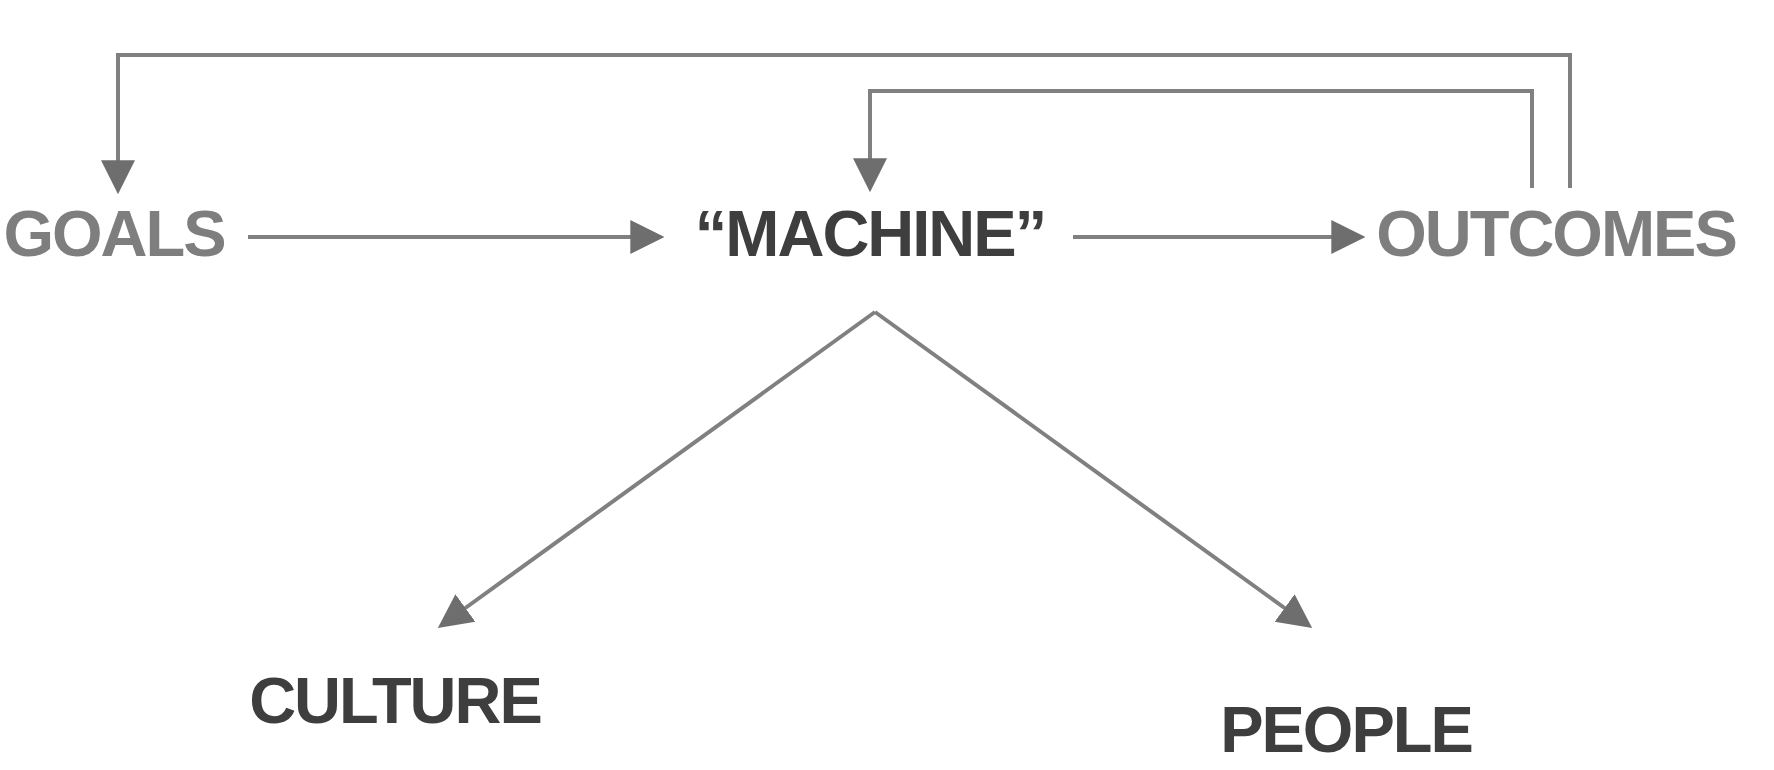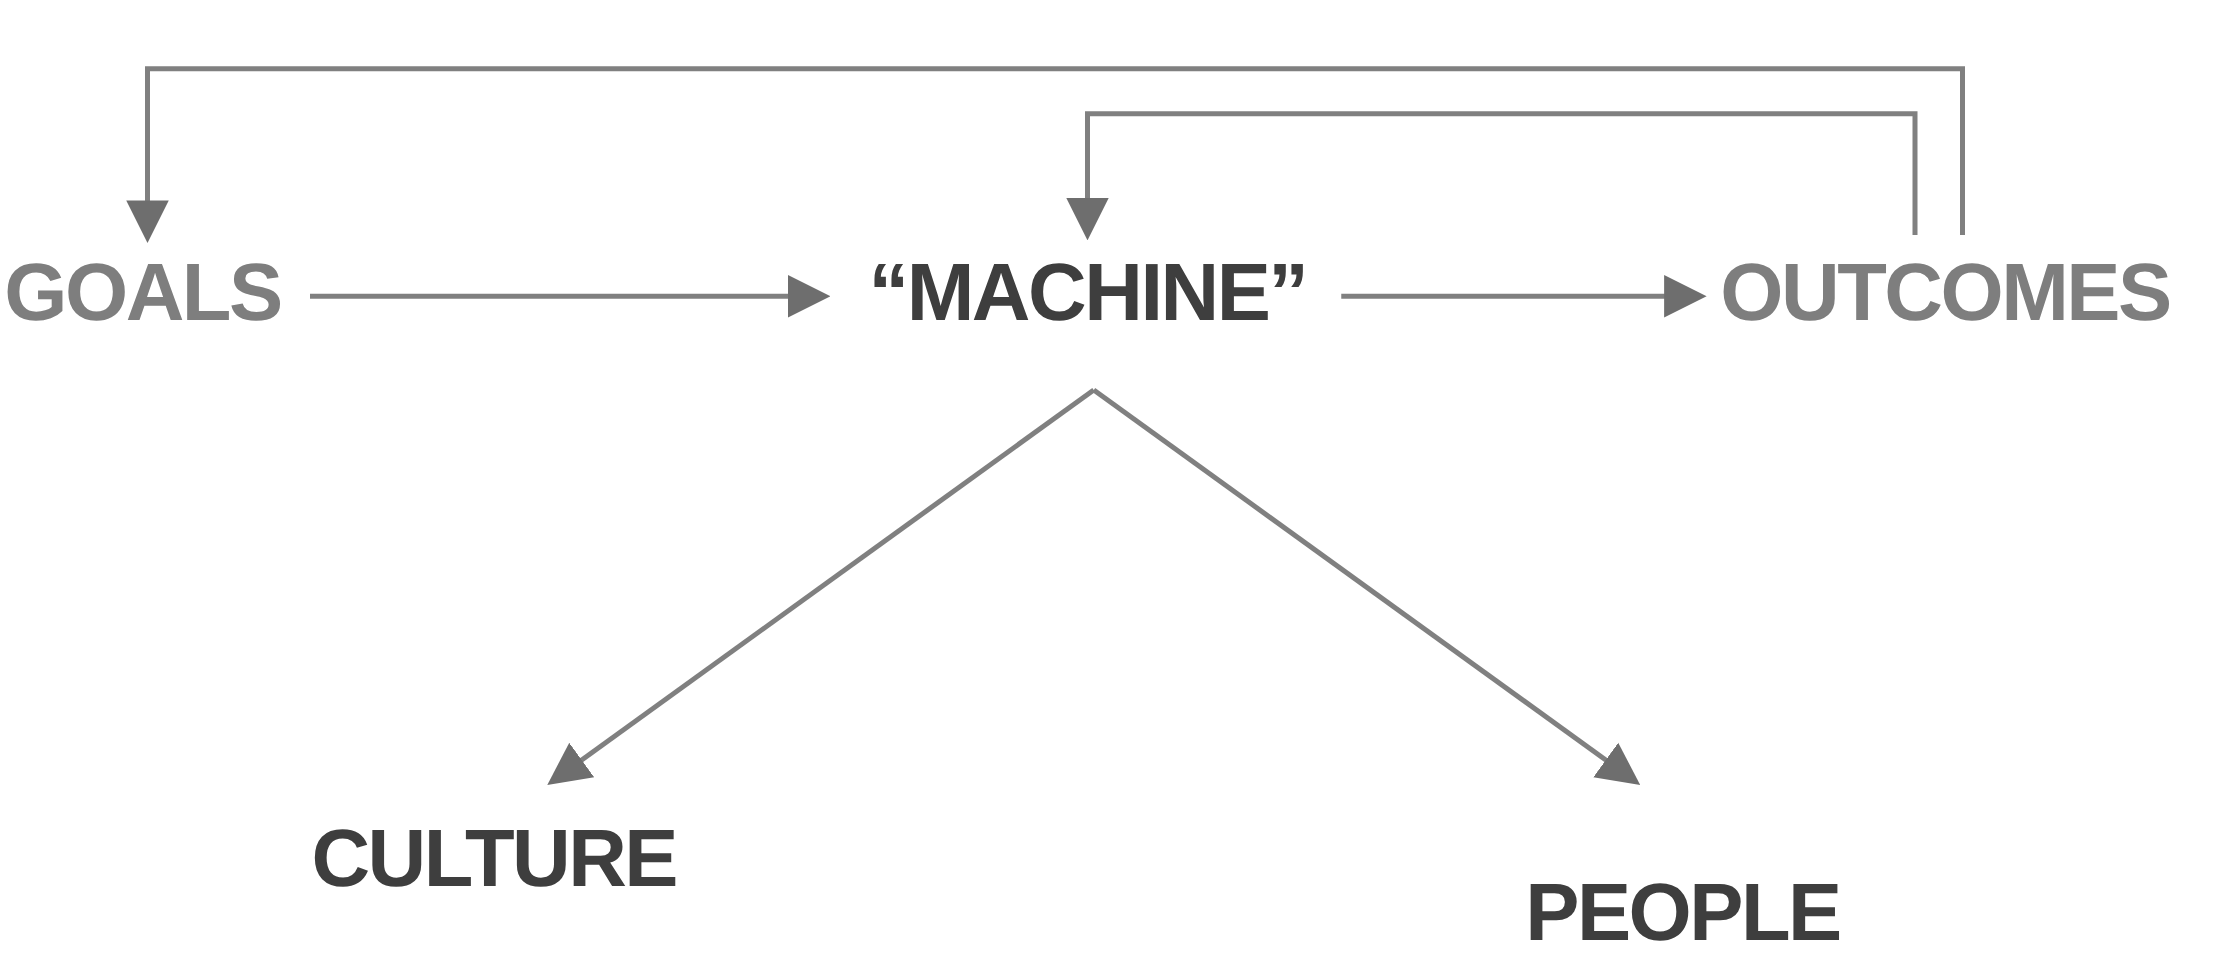--- a/index.html
+++ b/index.html
@@ -49,17 +49,17 @@
 
     <path class="conn" d="M 875 312 L 1286 609" marker-end="url(#arrowhead)"></path>
   </svg>
 
   <div class="node-label gray" style="left:114px;top:201px;">GOALS</div>
 
   <div class="node-label gray" style="left:1556px;top:201px;">OUTCOMES</div>
 
   <div class="node-label dark" style="left:870px;top:201px;">“MACHINE”</div>
 
-  <div class="node-label dark" style="left:395px;top:654px;">CULTURE</div>
+  <div class="node-label dark" style="left:395px;top:668px;">CULTURE</div>
 
   <div class="node-label dark" style="left:1346px;top:657px;margin-top:40px;">PEOPLE</div>
 
 </div>
 
 </body></html>

